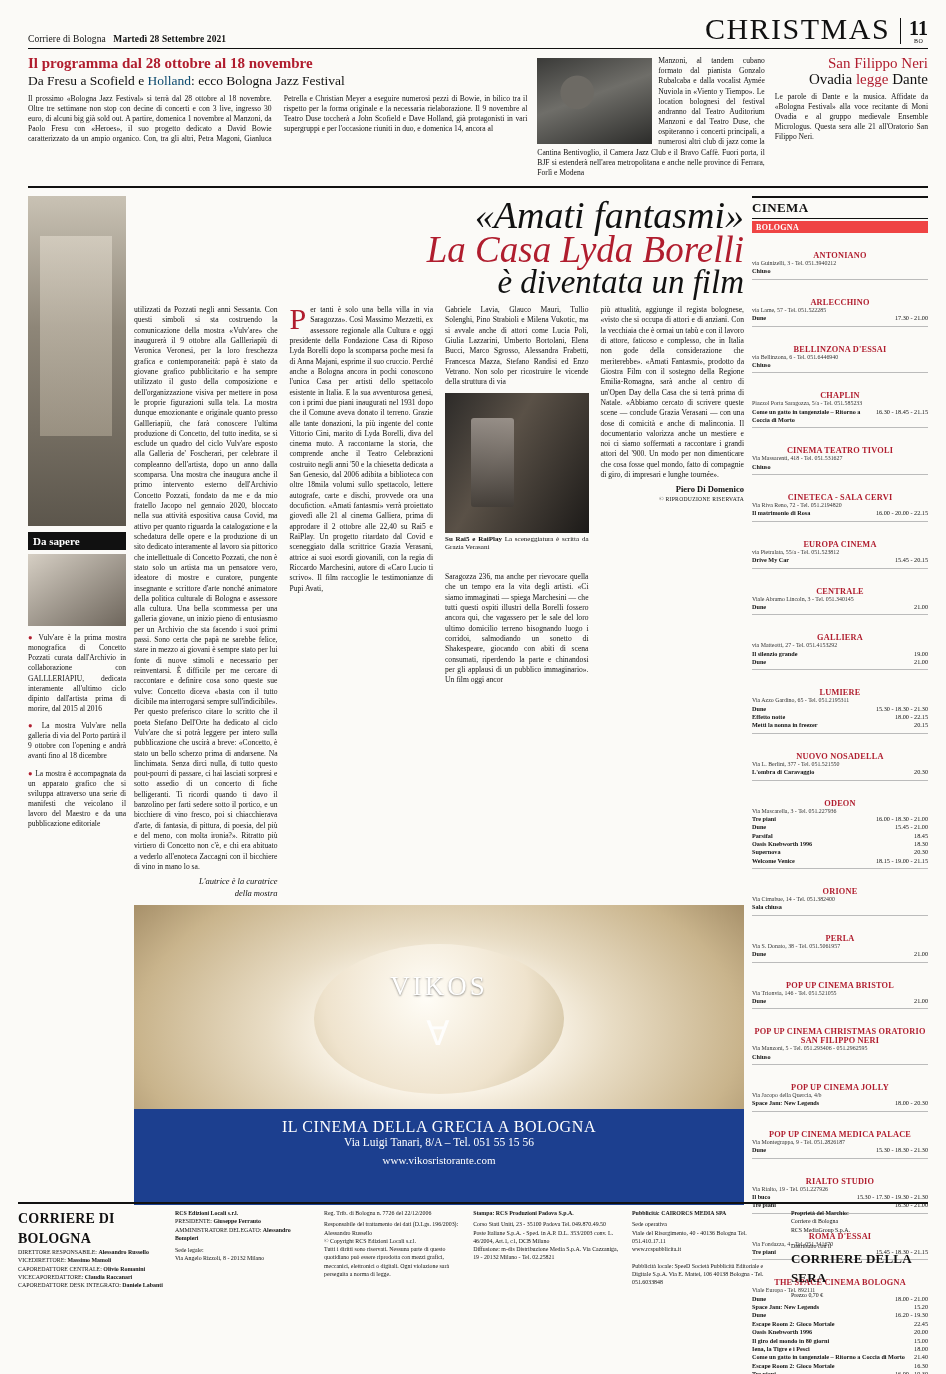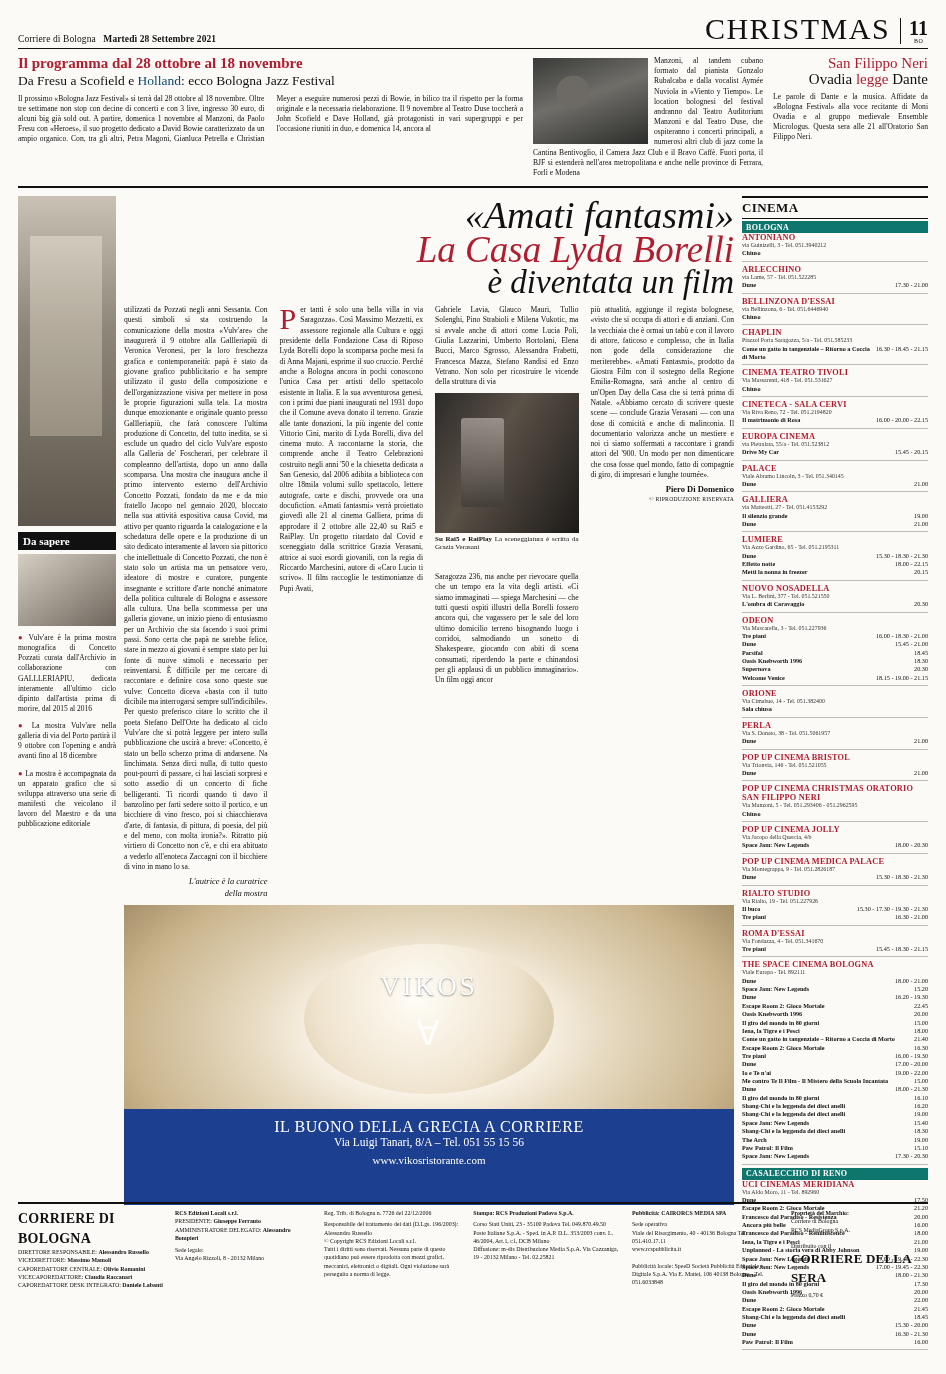--- a/index.html
+++ b/index.html
@@ -5,21 +5,21 @@
   * { box-sizing: border-box; }
   html, body { margin:0; padding:0; }
   body {
     width: 946px; height: 1374px;
     background: #fbfaf7;
     font-family: "Liberation Serif", serif;
     color: #111;
     position: relative;
     overflow: hidden;
   }
-  .page { width:946px; height:1307px; padding: 14px 18px 10px 18px; position:relative; }
+  .page { width:946px; height:1307px; padding: 14px 18px 10px 28px; position:relative; }
 
   
   .masthead { display:flex; align-items:flex-end; justify-content:space-between; border-bottom:1px solid #111; padding-bottom:4px; }
   .mh-left { font-size:9.5px; letter-spacing:.1px; }
   .mh-left .paper { font-family:"Liberation Serif",serif; }
   .mh-left .date { font-weight:bold; }
   .mh-right { display:flex; align-items:flex-end; gap:10px; }
   .section-title { font-family:"Liberation Serif", serif; font-size:30px; letter-spacing:1.5px; line-height:1; }
   .pagenum { text-align:center; line-height:1; border-left:1px solid #111; padding-left:8px;}
   .pagenum .num { font-size:20px; font-weight:bold; }
@@ -87,22 +87,22 @@
      border-radius:50%; background:radial-gradient(circle at 45% 35%, #fffdf7, #efe3cd 60%, #cbbb97);}
   .adv-brand { position:absolute; left:50%; top:22%; transform:translateX(-50%); color:#fff; font-size:27px; letter-spacing:3px; text-shadow:0 1px 2px rgba(0,0,0,.45); }
   .adv-col { position:absolute; left:50%; top:36%; transform:translateX(-50%); color:#fff; font-size:34px; opacity:.9; letter-spacing:2px;}
   .adv-bar { position:absolute; left:0; right:0; bottom:0; height:96px; background:#1c3f8f; color:#fff; text-align:center; padding-top:9px;}
   .adv-line1 { font-size:16px; letter-spacing:.6px; }
   .adv-line2 { font-size:11.5px; }
   .adv-line3 { font-size:11px; margin-top:6px;}
 
   
   .cinema-hd { border-top:2px solid #111; border-bottom:1px solid #111; font-size:13px; font-weight:bold; padding:2px 0; letter-spacing:.4px;}
-  .city-bar { background:#0f766e; color:#fff; font-size:8px; font-weight:bold; padding:1.5px 4px; margin-top:2px; letter-spacing:.3px;}
-  .cin-name { color:#b01d2e; font-size:8.3px; font-weight:bold; margin-top:0; letter-spacing:.2px;}
+  .city-bar { background:#ef4444; color:#fff; font-size:8px; font-weight:bold; padding:1.5px 4px; margin-top:2px; letter-spacing:.3px;}
+  .cin-name { color:#b01d2e; font-size:8.3px; font-weight:bold; margin-top:18px; letter-spacing:.2px;text-align:center;}
   .cin-addr { font-size:5.9px; color:#333; line-height:1.25;}
   .cin-row { display:flex; justify-content:space-between; font-size:6.2px; line-height:1.35; gap:4px;}
   .cin-row .t { flex:1; }
   .cin-row .h { white-space:nowrap; }
   .cin-film { font-weight:bold; }
   hr.thin { border:0; border-top:1px solid #bbb; margin:3px 0;}
 
   
   .footer { position:absolute; left:18px; right:18px; bottom:8px; border-top:2px solid #111; padding-top:5px; }
   .foot-flex { display:flex; gap:12px; font-size:5.9px; line-height:1.4; }
@@ -207,21 +207,21 @@
           </div>
         </div>
       </div>
 
       <div class="advert">
         <div class="adv-photo"></div>
         <div class="adv-bowl"></div>
         <div class="adv-brand">VIKOS</div>
         <div class="adv-col">∀</div>
         <div class="adv-bar">
-          <div class="adv-line1">IL BUONO DELLA GRECIA A CORRIERE</div>
+          <div class="adv-line1">IL CINEMA DELLA GRECIA A BOLOGNA</div>
           <div class="adv-line2">Via Luigi Tanari, 8/A – Tel. 051 55 15 56</div>
           <div class="adv-line3">www.vikosristorante.com</div>
         </div>
       </div>
     </div>
 
     <div class="col-right">
       <div class="cinema-hd">CINEMA</div>
       <div id="cinema-body">
           <div class="city-bar">BOLOGNA</div>
@@ -267,21 +267,21 @@
             <span class="h">16.00 - 20.00 - 22.15</span>
           </div>
           <hr class="thin">
           <div class="cin-name">EUROPA CINEMA</div>
           <div class="cin-addr">via Pietralata, 55/a - Tel. 051.523812</div>
           <div class="cin-row">
             <span class="t cin-film">Drive My Car</span>
             <span class="h">15.45 - 20.15</span>
           </div>
           <hr class="thin">
-          <div class="cin-name">PALACE</div>
+          <div class="cin-name">CENTRALE</div>
           <div class="cin-addr">Viale Abramo Lincoln, 3 - Tel. 051.340145</div>
           <div class="cin-row">
             <span class="t cin-film">Dune</span>
             <span class="h">21.00</span>
           </div>
           <hr class="thin">
           <div class="cin-name">GALLIERA</div>
           <div class="cin-addr">via Matteotti, 27 - Tel. 051.4153292</div>
           <div class="cin-row">
             <span class="t cin-film">Il silenzio grande</span>

